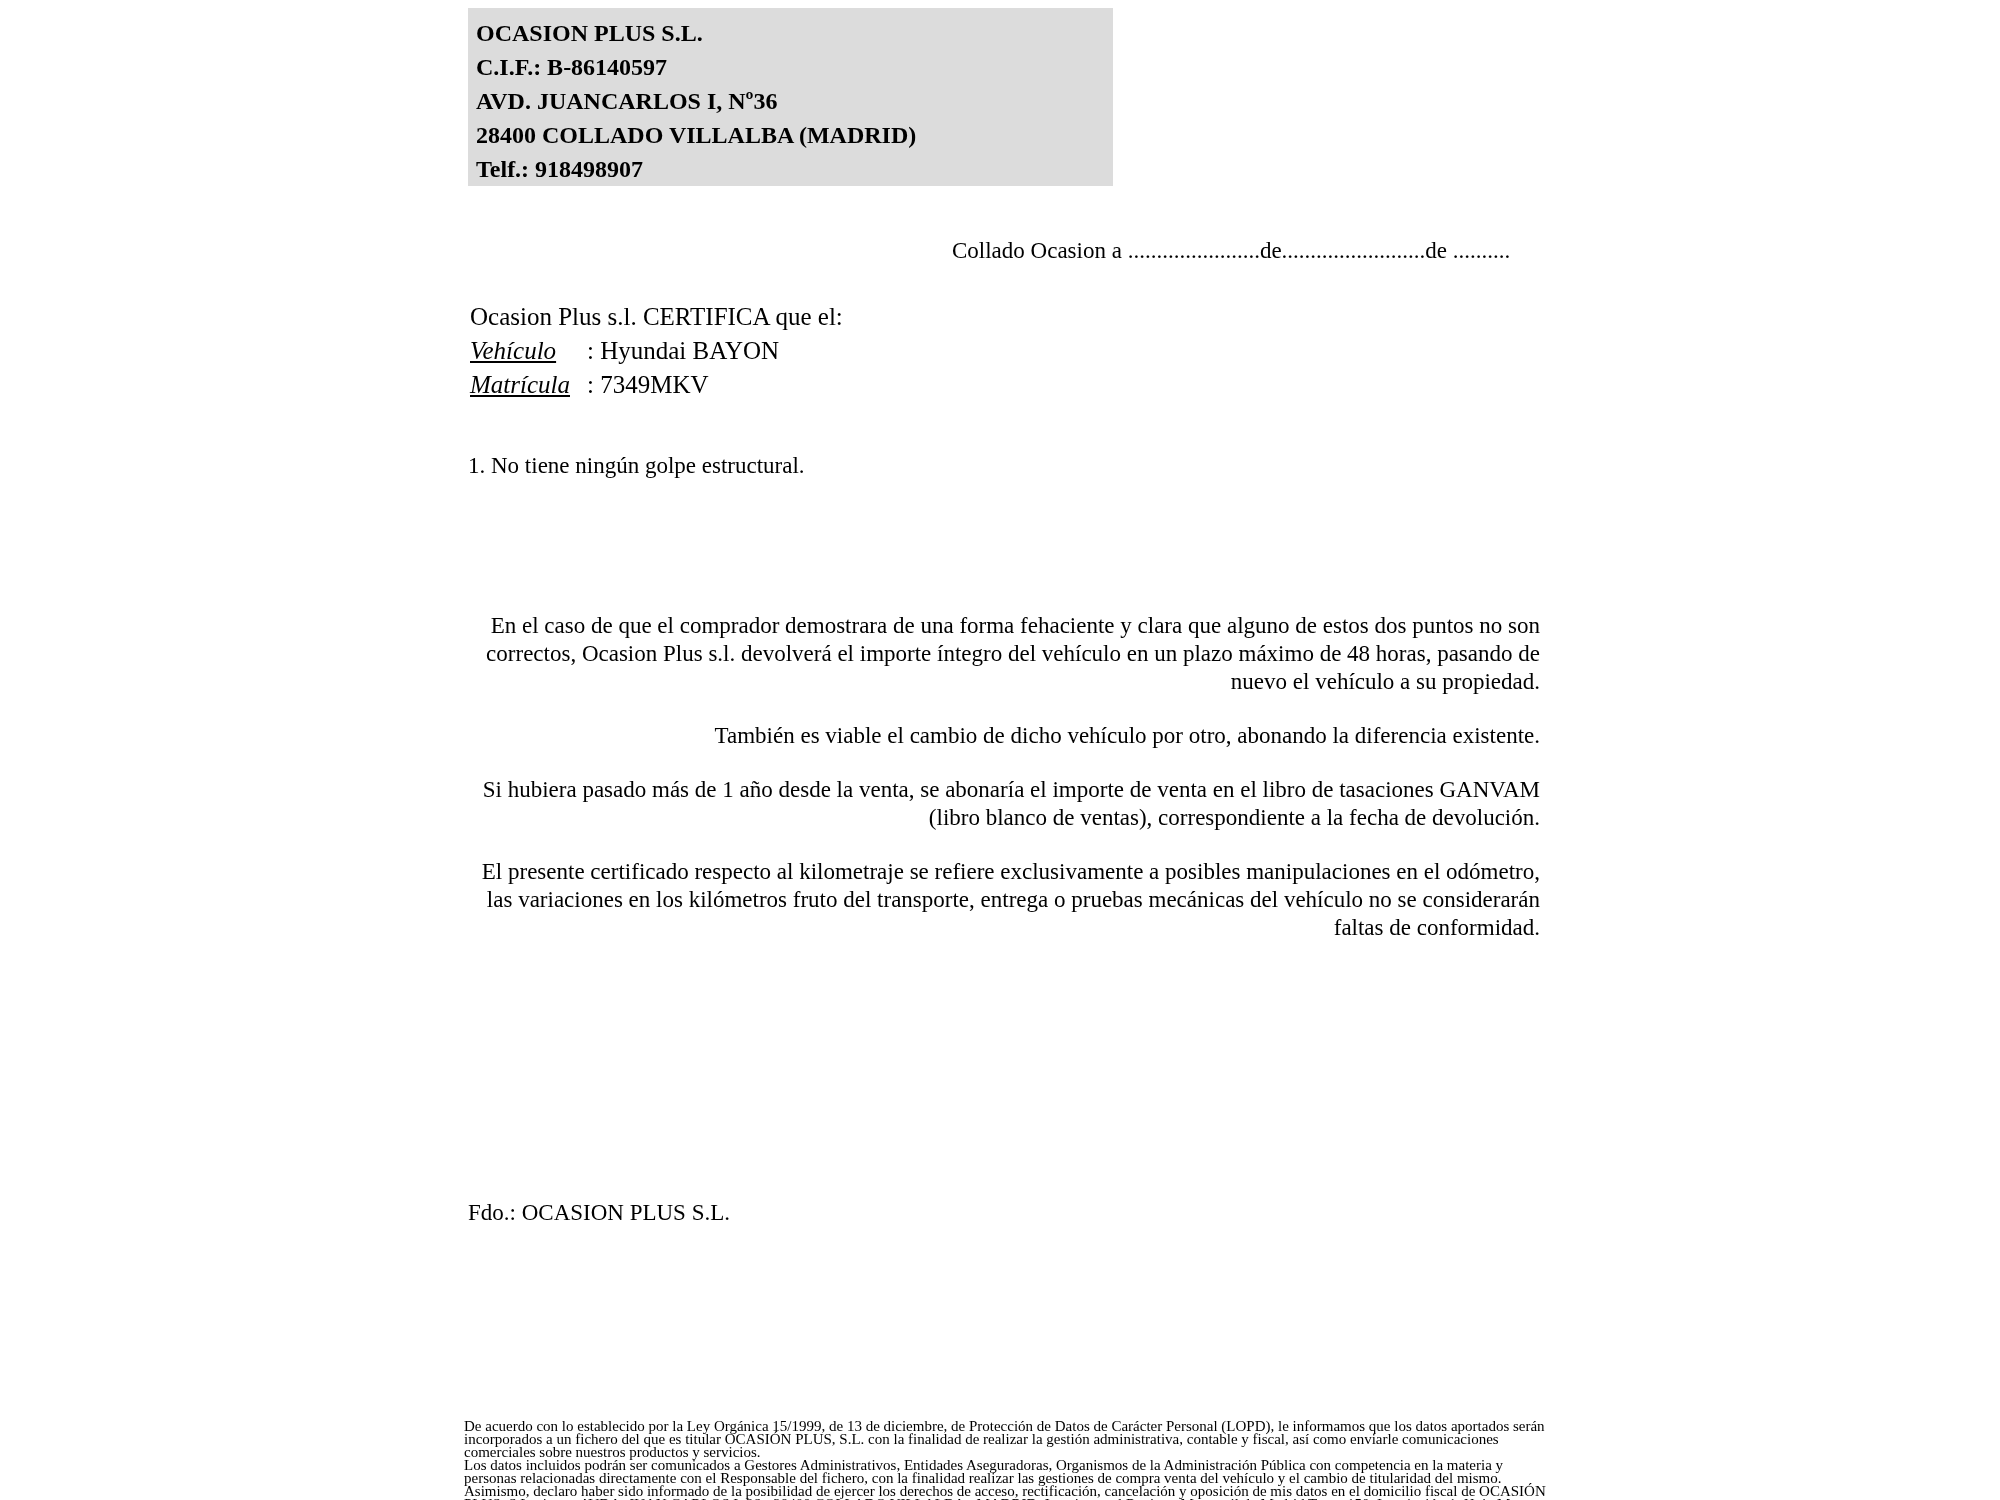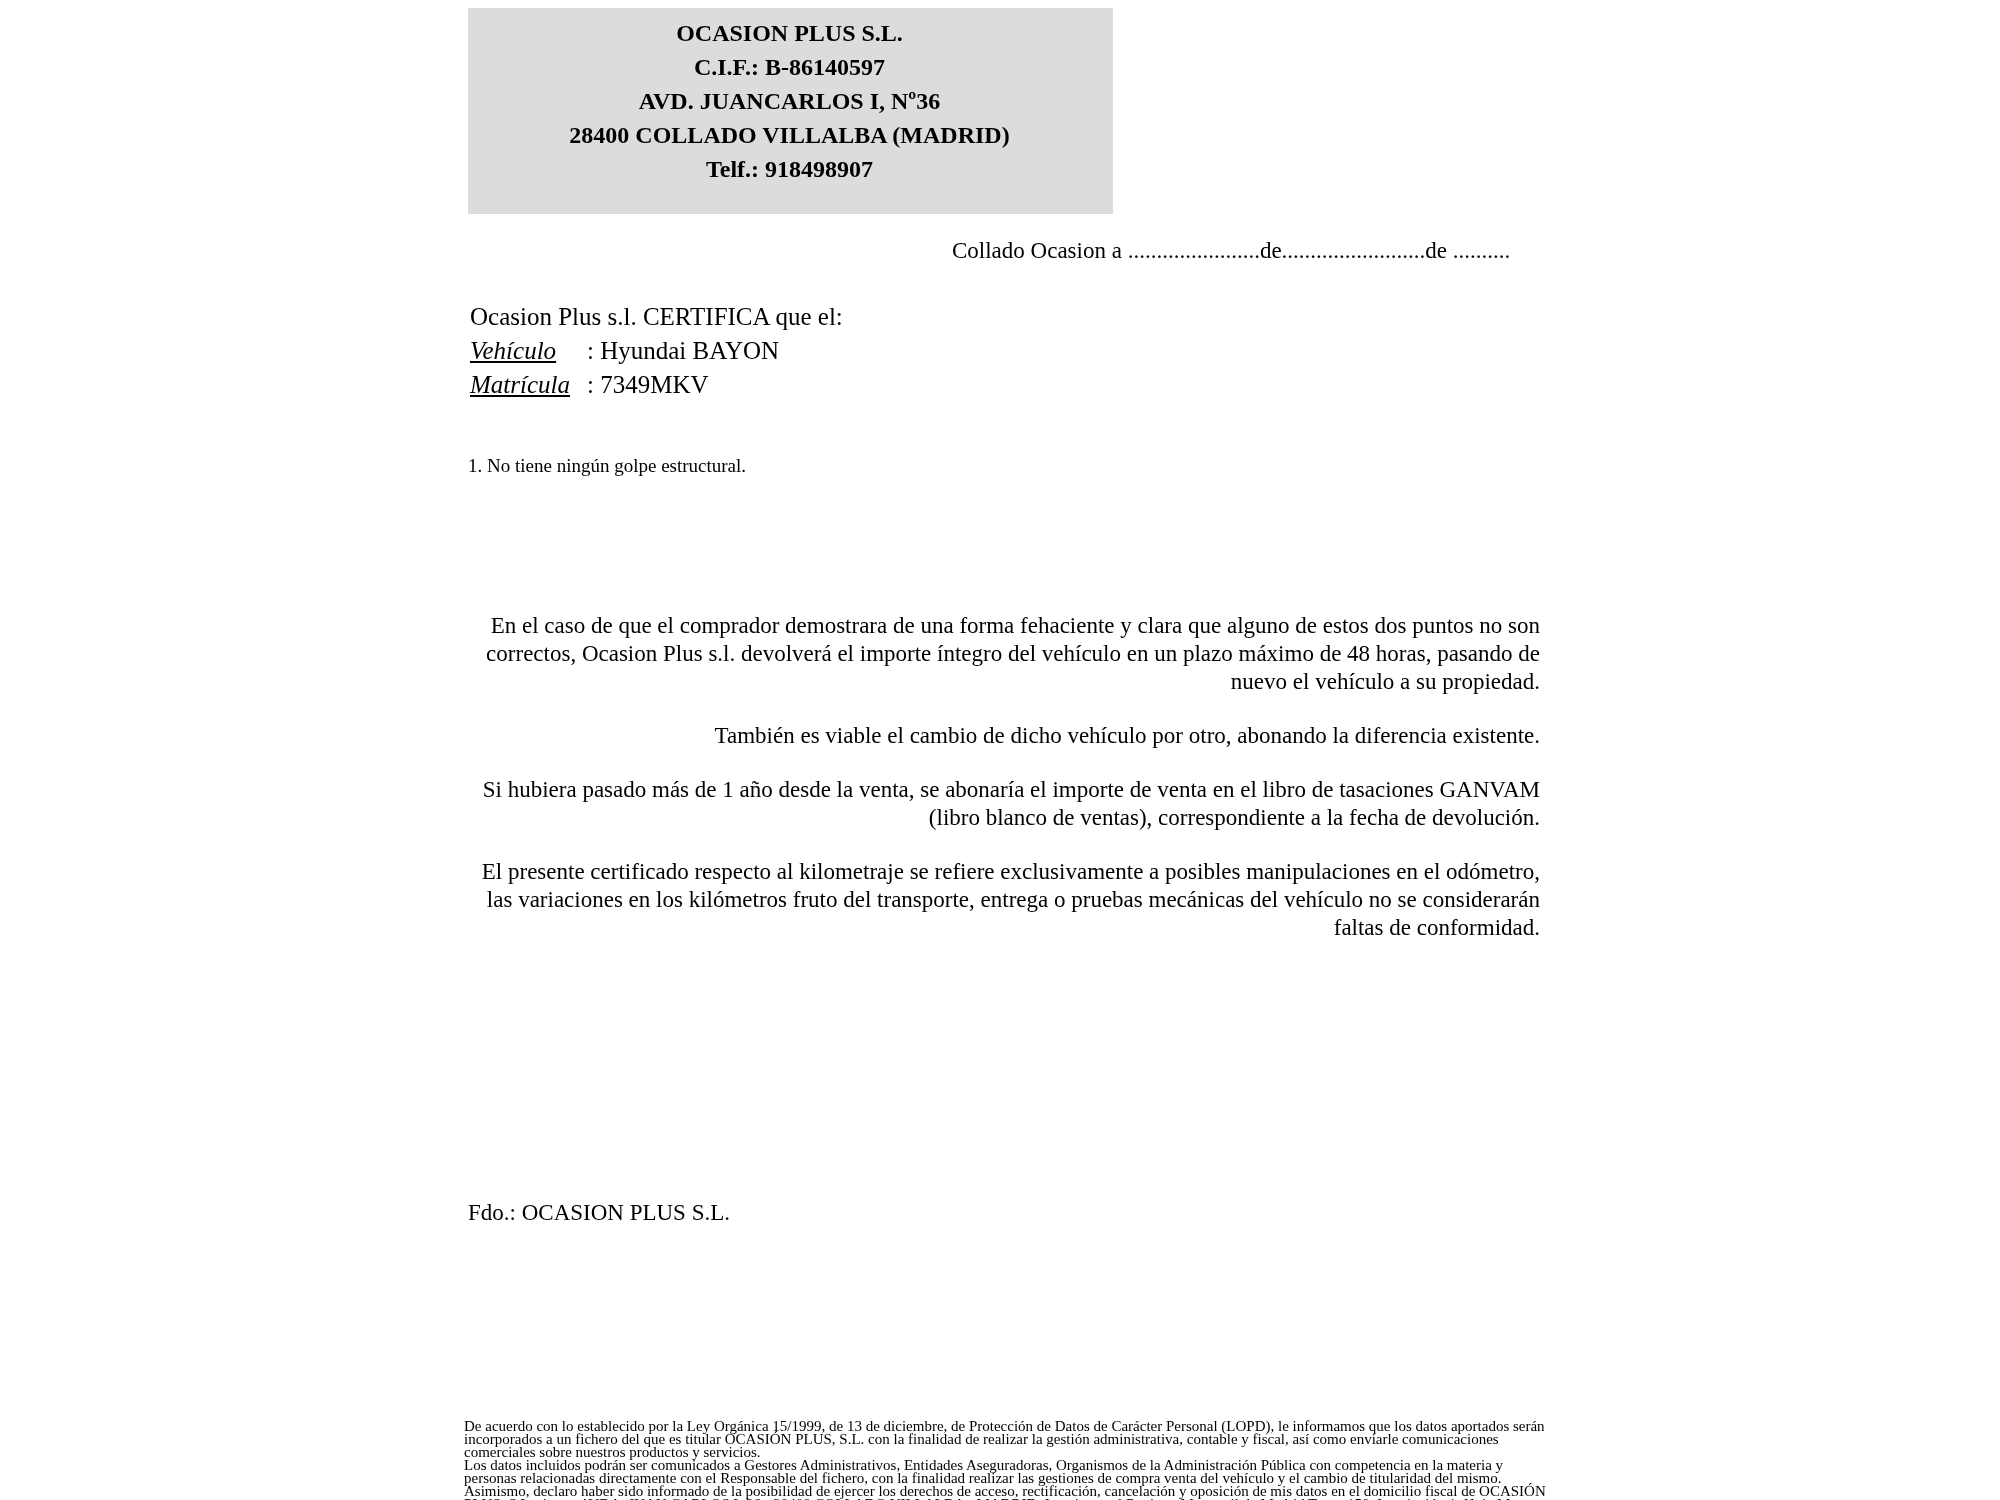--- a/index.html
+++ b/index.html
@@ -14,23 +14,22 @@
     background: #ffffff;
     font-family: "Liberation Serif", "DejaVu Serif", serif;
     color: #000000;
     overflow: hidden;
   }
   .header-box {
     position: absolute;
     left: 468px;
     top: 8px;
     width: 645px;
-    padding: 8px 10px 28px 8px;
+    padding: 8px 10px 0 8px;
     box-sizing: border-box;
-    text-align: center;
   }
   .header-box .hline {
     font-weight: bold;
     font-size: 24px;
     line-height: 34px;
     white-space: nowrap;
   }
   .date-line {
     position: absolute;
     left: 952px;
@@ -51,21 +50,21 @@
   }
   .field-row .field-label {
     text-decoration: underline;
     font-style: italic;
   }
   .points {
     position: absolute;
     left: 468px;
     top: 452px;
     width: 1080px;
-    font-size: 19px;
+    font-size: 23px;
     font-family: Liberation Serif, serif;
   }
   .points .point {
     margin: 0 0 31px 0;
     line-height: 28px;
   }
   .paragraphs {
     position: absolute;
     left: 468px;
     top: 612px;

